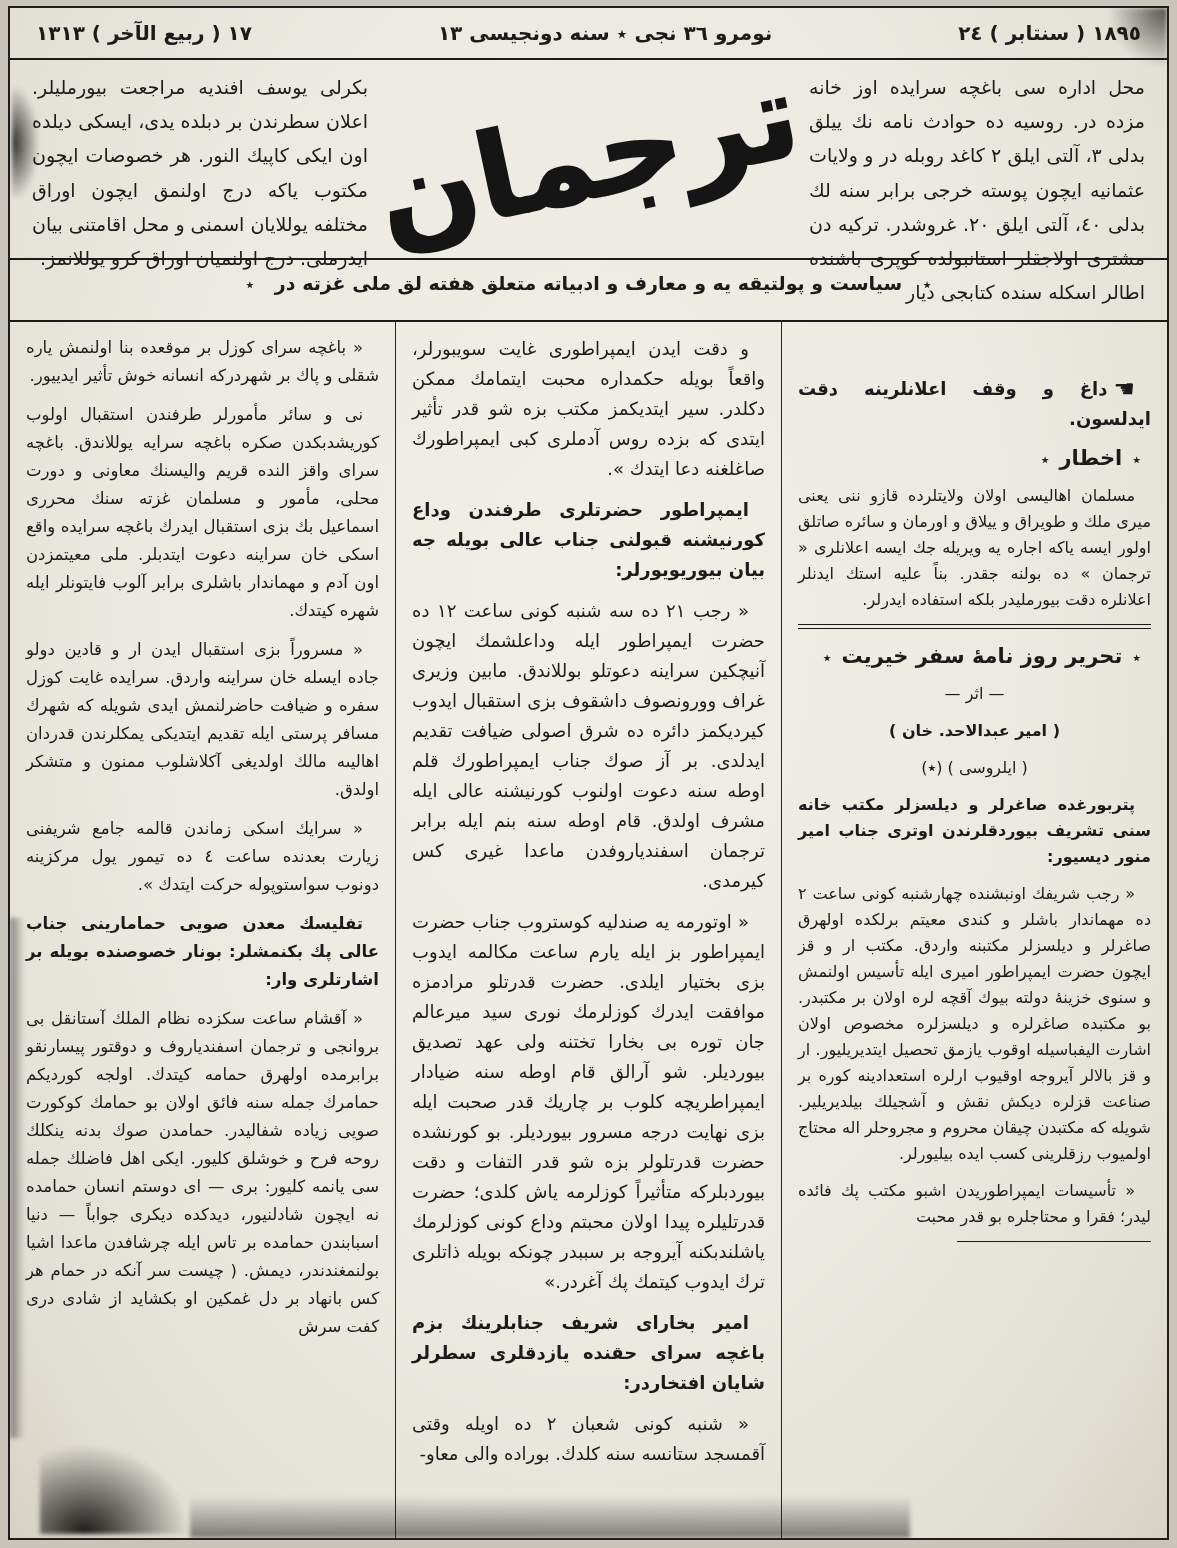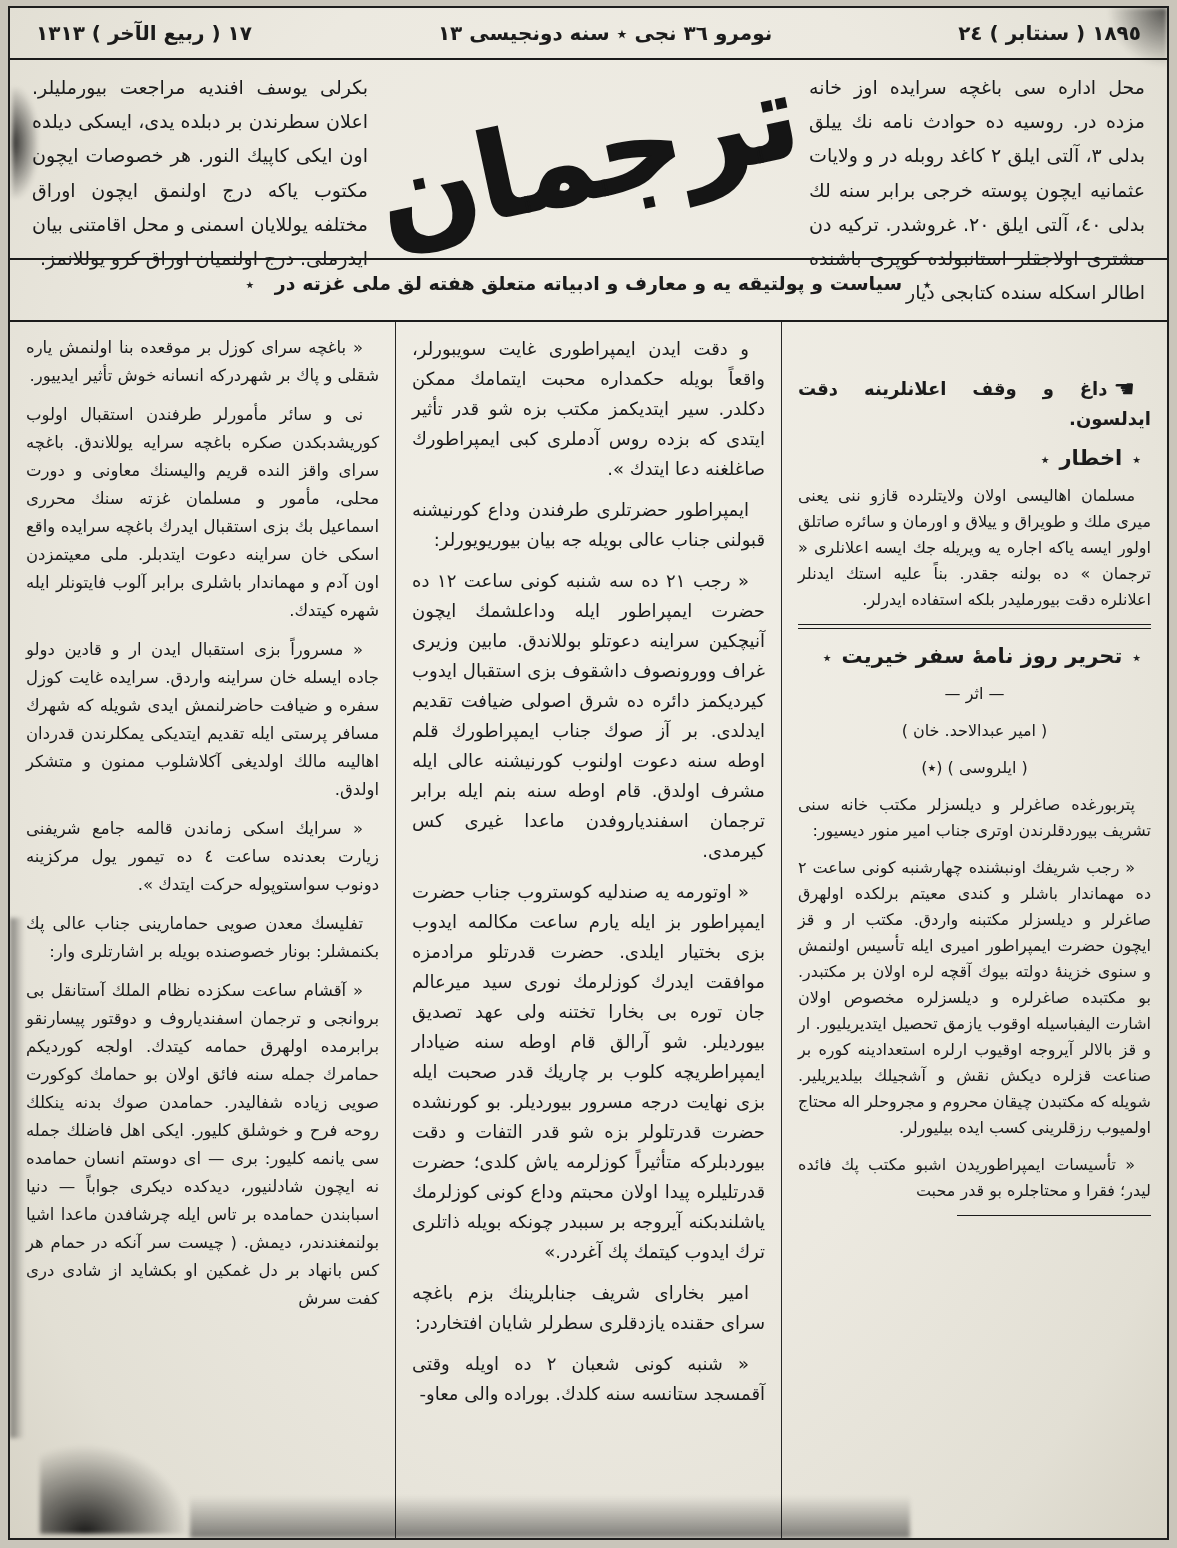--- a/index.html
+++ b/index.html
@@ -92,21 +92,21 @@
   .col p {
     margin:0 0 11px;
     text-align:justify;
     text-indent:16px;
   }
   .col-right { font-size:16px; line-height:26px;margin-top:40px; }
   .col-mid   { font-size:18px; line-height:30px; }
   .col-left  { font-size:16.5px; line-height:28px; }
 
   .center { text-align:center !important; text-indent:0 !important; }
-  .bold-p { font-weight:400; }
+  .bold-p { font-weight:700; }
   .notice { font-weight:700; font-size:18px; line-height:30px; }
   .manicule { font-size:24px; font-weight:400; padding-inline-end:6px; vertical-align:-2px; }
   h3.sec-head {
     margin:4px 0 10px;
     text-align:right;
     font-size:21px; font-weight:700;
   }
   h3.sec-head .orn { padding:0 10px; }
   .rule-double {
     height:5px;

